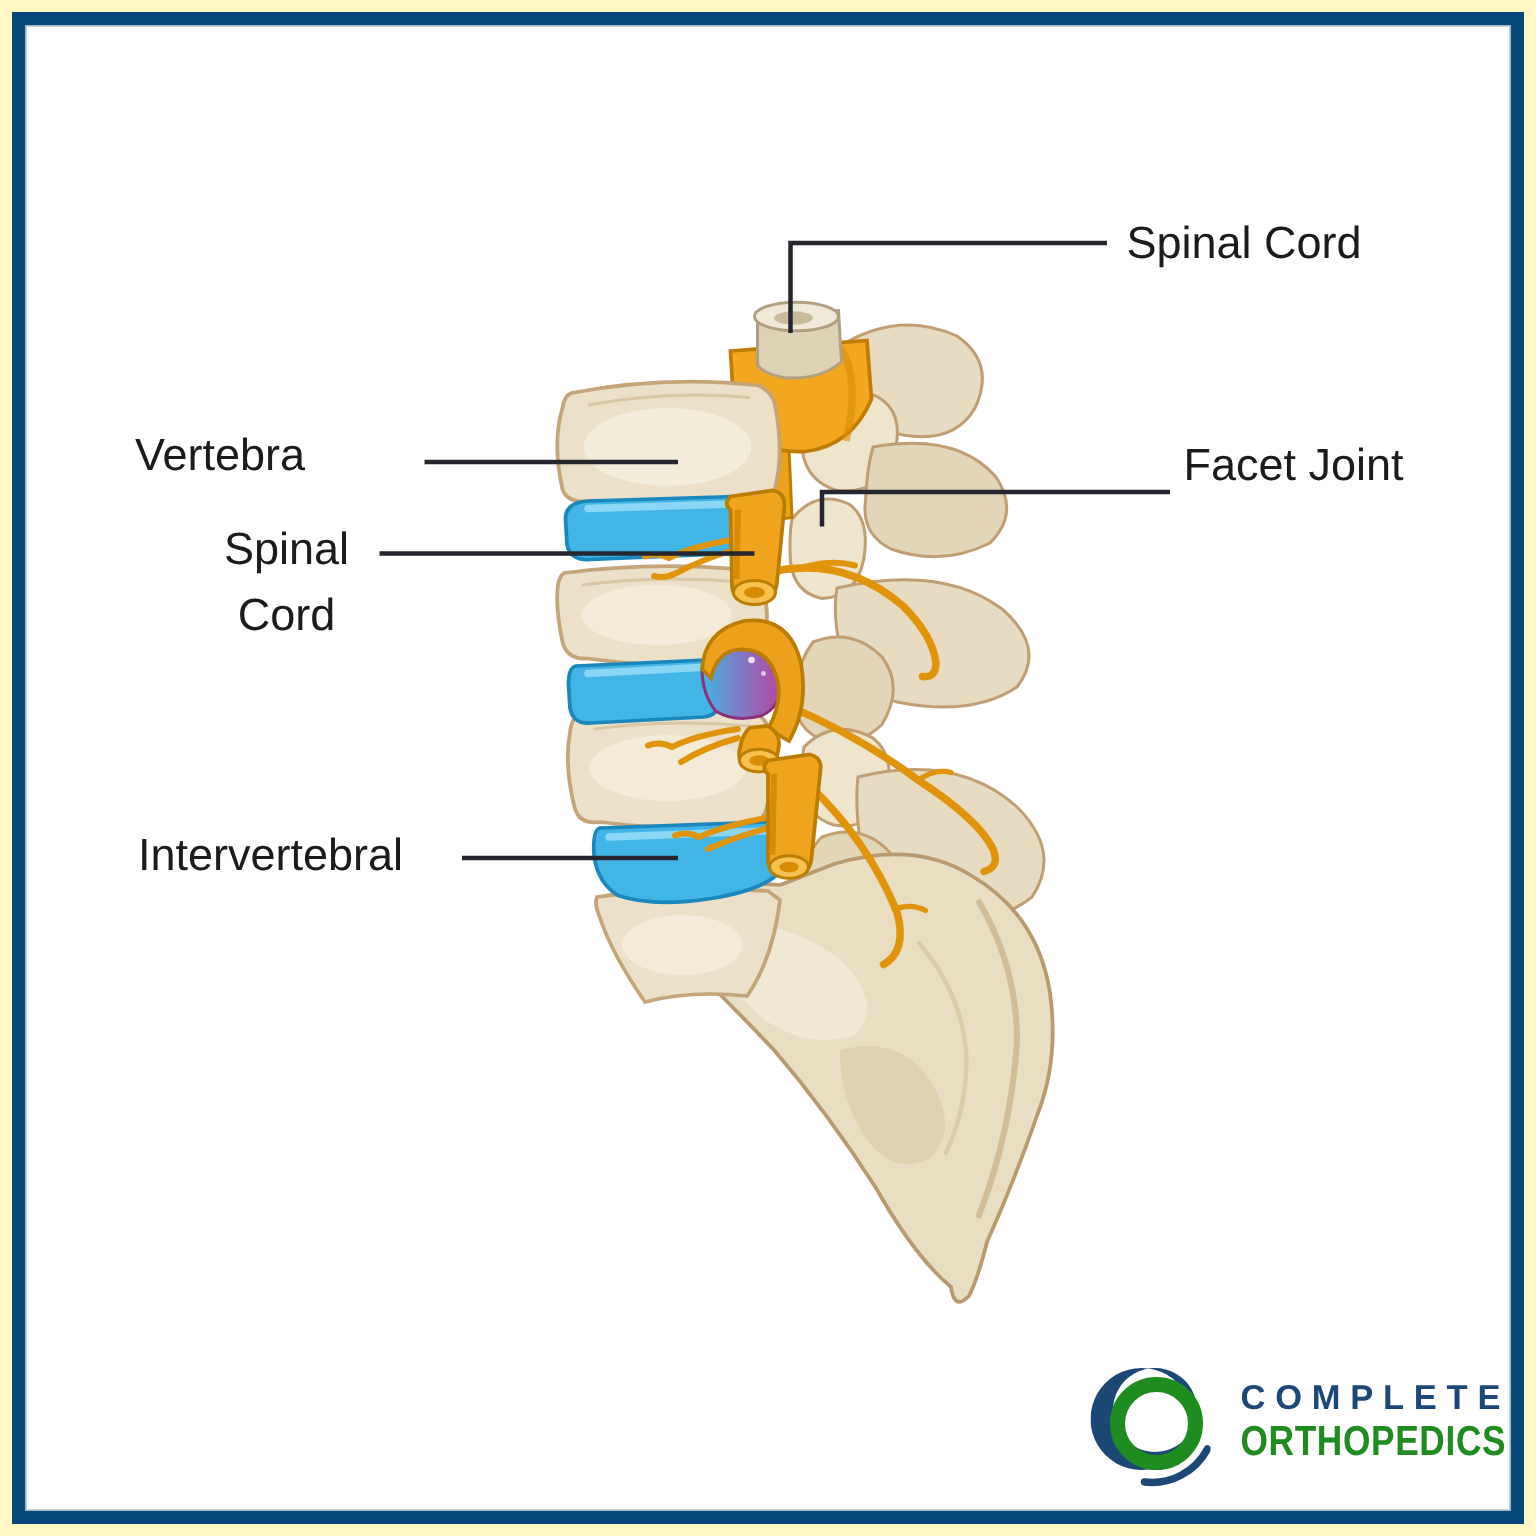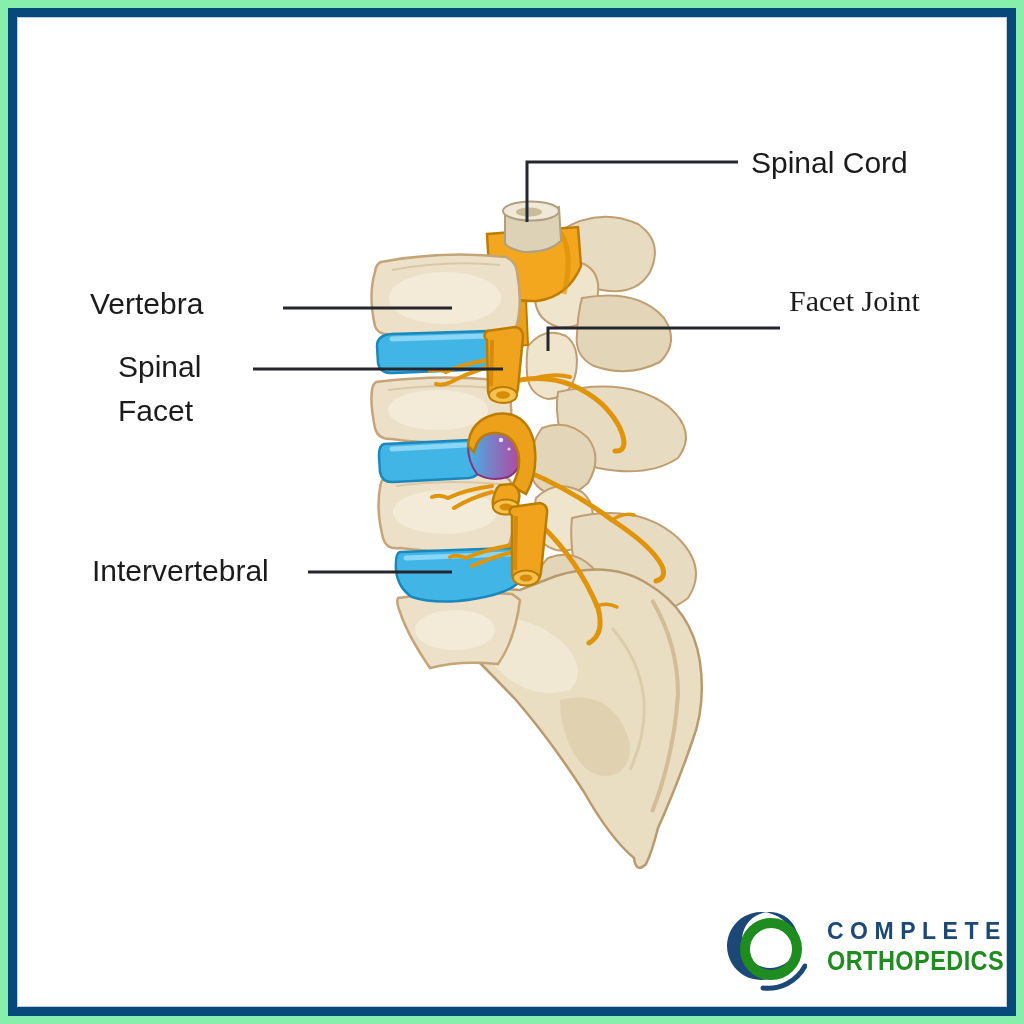--- a/index.html
+++ b/index.html
@@ -1,27 +1,27 @@
 <!DOCTYPE html>
 <html><head>
 <meta charset="utf-8">
 <style>
   html,body{margin:0;padding:0;background:#ffffff;}
-  .frame{position:relative;width:1024px;height:1024px;background:#86efac;overflow:hidden;
+  .frame{position:relative;width:1024px;height:1024px;background:#fef9c3;overflow:hidden;
          font-family:"Liberation Sans", sans-serif;}
   .frame-inner{position:absolute;left:8px;top:8px;right:8px;bottom:8px;background:#07497a;}
   .content{position:absolute;left:17px;top:17px;right:17px;bottom:17px;background:#ffffff;
            border:1px solid #c3cdd8;}
   .overlay{position:absolute;left:0;top:0;width:1024px;height:1024px;pointer-events:none;}
   .lbl{position:absolute;font-size:30px;line-height:34px;color:#1b1b1b;white-space:nowrap;}
   .lbl.two{white-space:normal;}
   #lbl-spinal-cord{left:751px;top:146px;}
   #lbl-vertebra{left:90px;top:287px;}
-  #lbl-spinal-nerve{left:118px;top:345px;width:146px;text-align:left;line-height:44px;}
-  #lbl-facet-joint{left:789px;top:284px;font-family:Liberation Serif, serif;}
+  #lbl-spinal-nerve{left:118px;top:345px;width:146px;text-align:center;line-height:44px;}
+  #lbl-facet-joint{left:789px;top:294px;}
   #lbl-intervertebral-disk{left:92px;top:549px;line-height:43px;text-align:center;}
   .logo{position:absolute;left:727px;top:902px;display:flex;align-items:flex-start;}
   .logo-mark{width:80px;height:92px;}
   .logo-text{margin-left:20px;padding-top:16px;}
   .logo-line1{font-size:23px;font-weight:bold;color:#1c4878;letter-spacing:6.5px;line-height:26px;}
   .logo-line2{font-size:28px;font-weight:bold;color:#1f8c1f;letter-spacing:0.5px;line-height:30px;
               transform:scaleX(0.84);transform-origin:left center;margin-top:2px;}
 </style>
 </head>
 <body>
@@ -137,21 +137,21 @@
       <line x1="253" y1="369" x2="503" y2="369"></line>
       <polyline points="780,328 548,328 548,351"></polyline>
       <line x1="308" y1="572" x2="452" y2="572"></line>
     </g>
   </svg>
 
   <div class="lbl" id="lbl-spinal-cord">Spinal Cord</div>
   <div class="lbl" id="lbl-vertebra">Vertebra</div>
   <div class="lbl two" id="lbl-spinal-nerve">
     <div>Spinal</div>
-    <div>Facet</div>
+    <div>Cord</div>
   </div>
   <div class="lbl" id="lbl-facet-joint">Facet Joint</div>
   <div class="lbl two" id="lbl-intervertebral-disk">
     <div>Intervertebral</div>
   </div>
 
   <div class="logo">
     <svg class="logo-mark" viewBox="0 0 80 92">
       <path fill-rule="evenodd" fill="#1c4878" d="M34,10 a34,34 0 1,0 0.001,0 Z M43,10 a28,28 0 1,1 -0.001,0 Z"></path>
       <circle cx="44" cy="47" r="26" fill="none" stroke="#1f8c1f" stroke-width="10"></circle>

